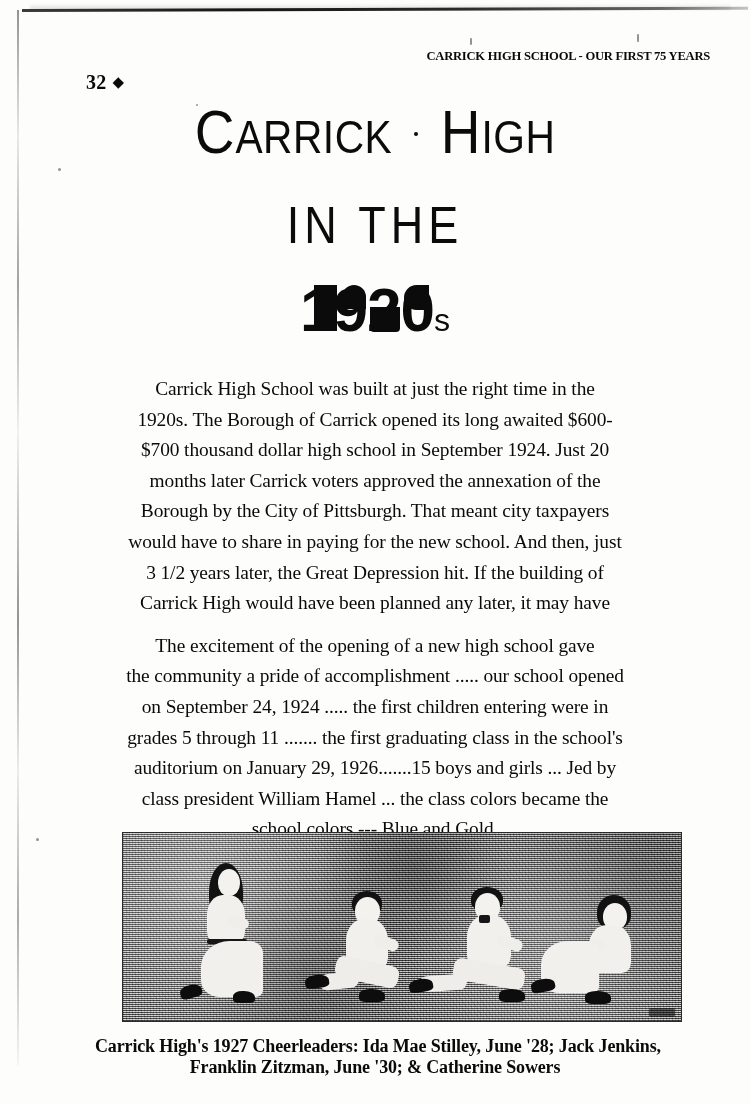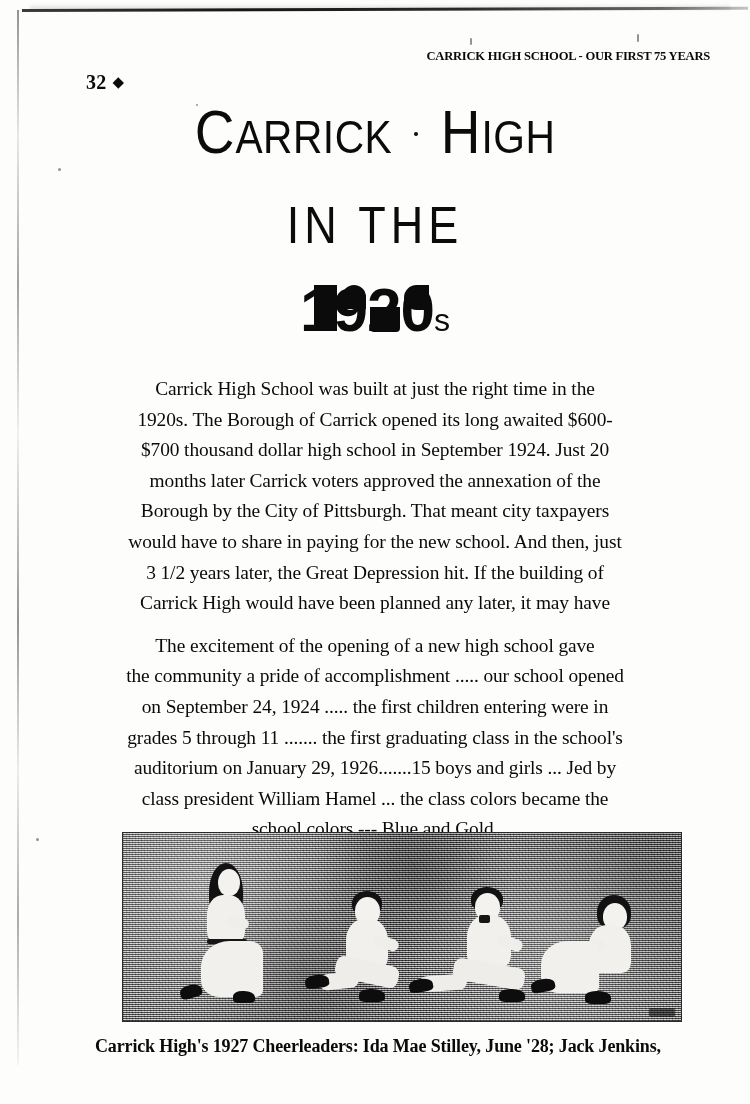--- a/index.html
+++ b/index.html
@@ -449,15 +449,16 @@
       <div class="fig-skirt" style="left:418px; top:108px; width:58px; height:52px;"></div>
       <div class="fig-shoe" style="left:408px; top:146px; width:24px; height:13px; transform:rotate(-12deg);"></div>
       <div class="fig-shoe" style="left:462px; top:158px; width:26px; height:13px;"></div>
     </div>
 
     <div class="photo-signature"></div>
   </div>
 
   <div class="caption">
     <span class="caption-line">Carrick High's 1927 Cheerleaders: Ida Mae Stilley, June '28; Jack Jenkins,</span>
+    <span class="caption-line">Franklin Zitzman, June '30; &amp; Catherine Sowers</span>
   </div>
 
 </div>
 
 </body></html>

